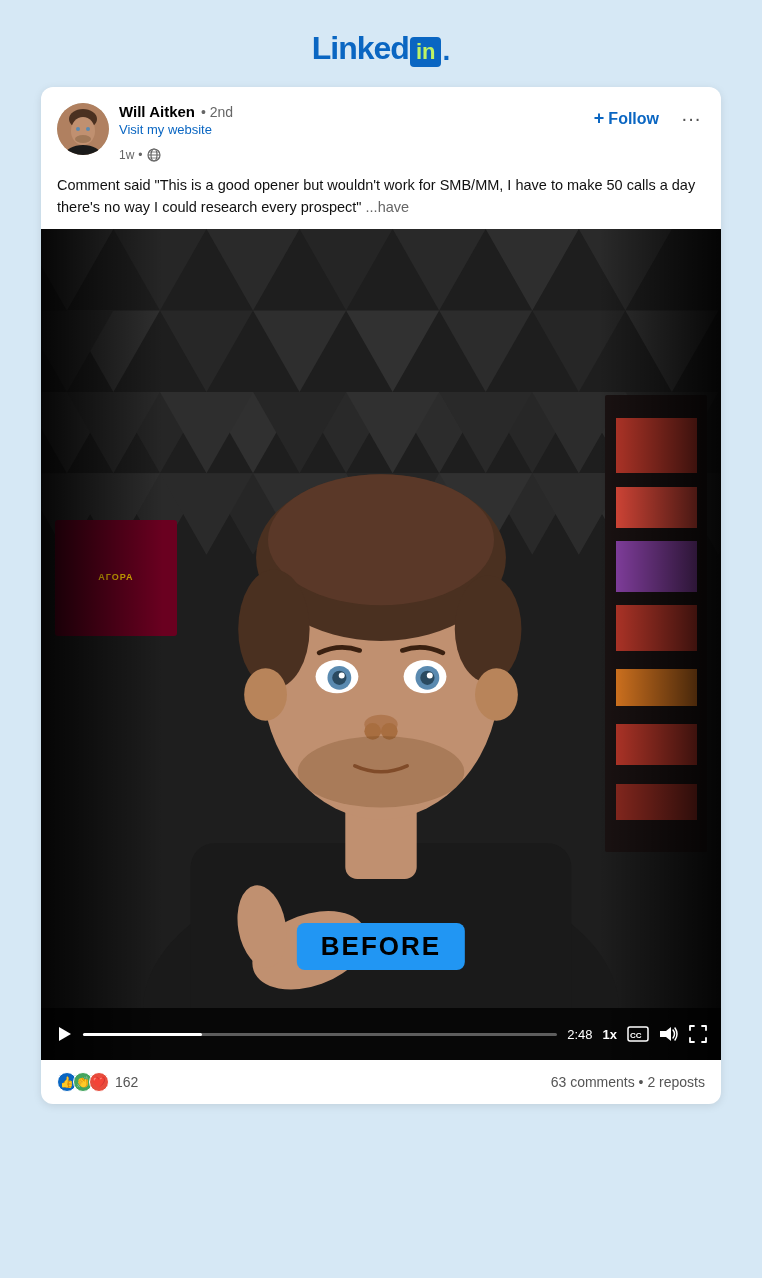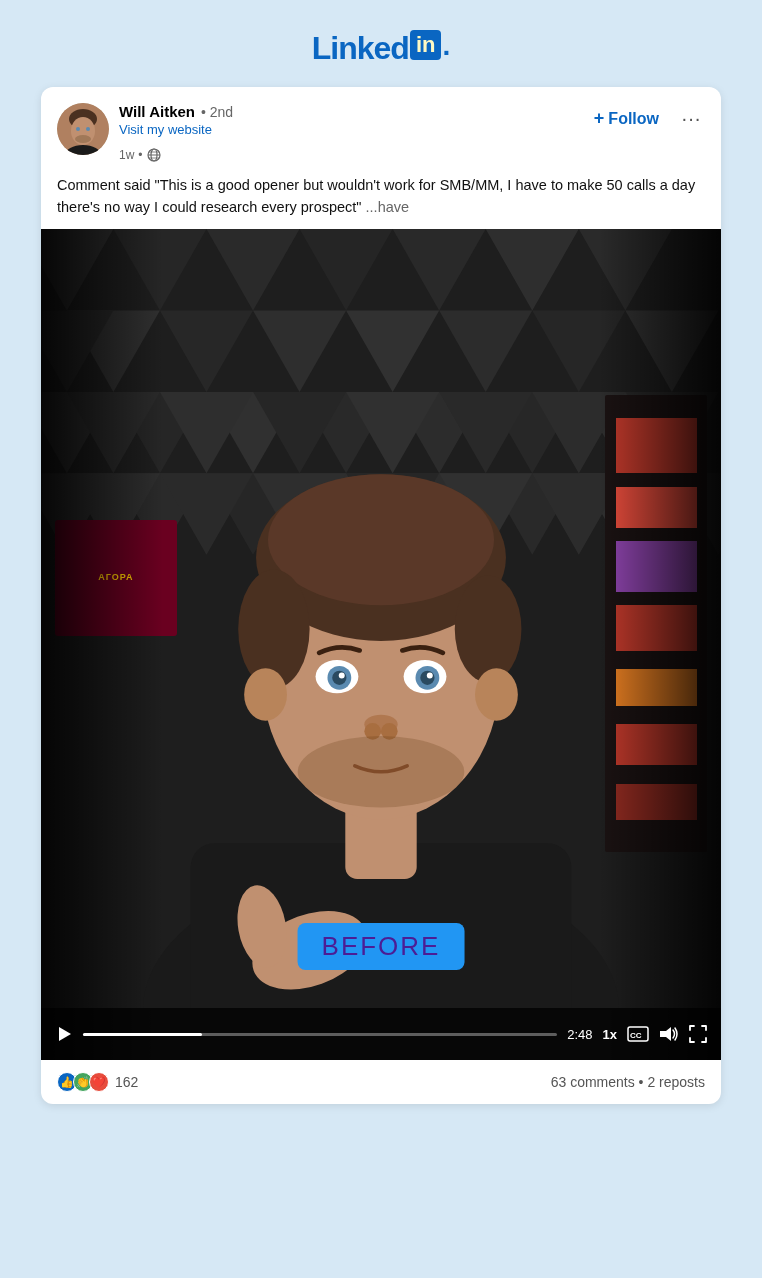--- a/index.html
+++ b/index.html
@@ -8,32 +8,32 @@
       display: flex;
       flex-direction: column;
       align-items: center;
       min-height: 1278px;
       font-family: -apple-system, BlinkMacSystemFont, 'Segoe UI', Arial, sans-serif;
       padding: 30px 20px;
     }
 
     .linkedin-logo {
       display: flex;
-      align-items: flex-start;
+      align-items: flex-end;
       margin-bottom: 20px;
     }
     .linkedin-text {
       font-size: 32px;
       font-weight: 700;
       color: #0a66c2;
       letter-spacing: -1px;
     }
     .linkedin-in-badge {
       background-color: #0a66c2;
-      color: #fef9c3;
+      color: #bef264;
       font-weight: 700;
       font-size: 22px;
       padding: 2px 6px;
       border-radius: 4px;
       margin-left: 1px;
     }
     .linkedin-dot {
       color: #0a66c2;
       font-size: 28px;
       font-weight: 900;
@@ -239,23 +239,23 @@
       line-height: 1.1;
       letter-spacing: 1px;
     }
 
     .before-badge {
       position: absolute;
       bottom: 90px;
       left: 50%;
       transform: translateX(-50%);
       background: #2196f3;
-      color: #4c1d95;
+      color: #000000;
       font-size: 26px;
-      font-weight: 400;
+      font-weight: 700;
       padding: 8px 24px;
       border-radius: 8px;
       letter-spacing: 2px;
       z-index: 10;
       white-space: nowrap;
     }
 
     .video-controls {
       position: absolute;
       bottom: 0;

